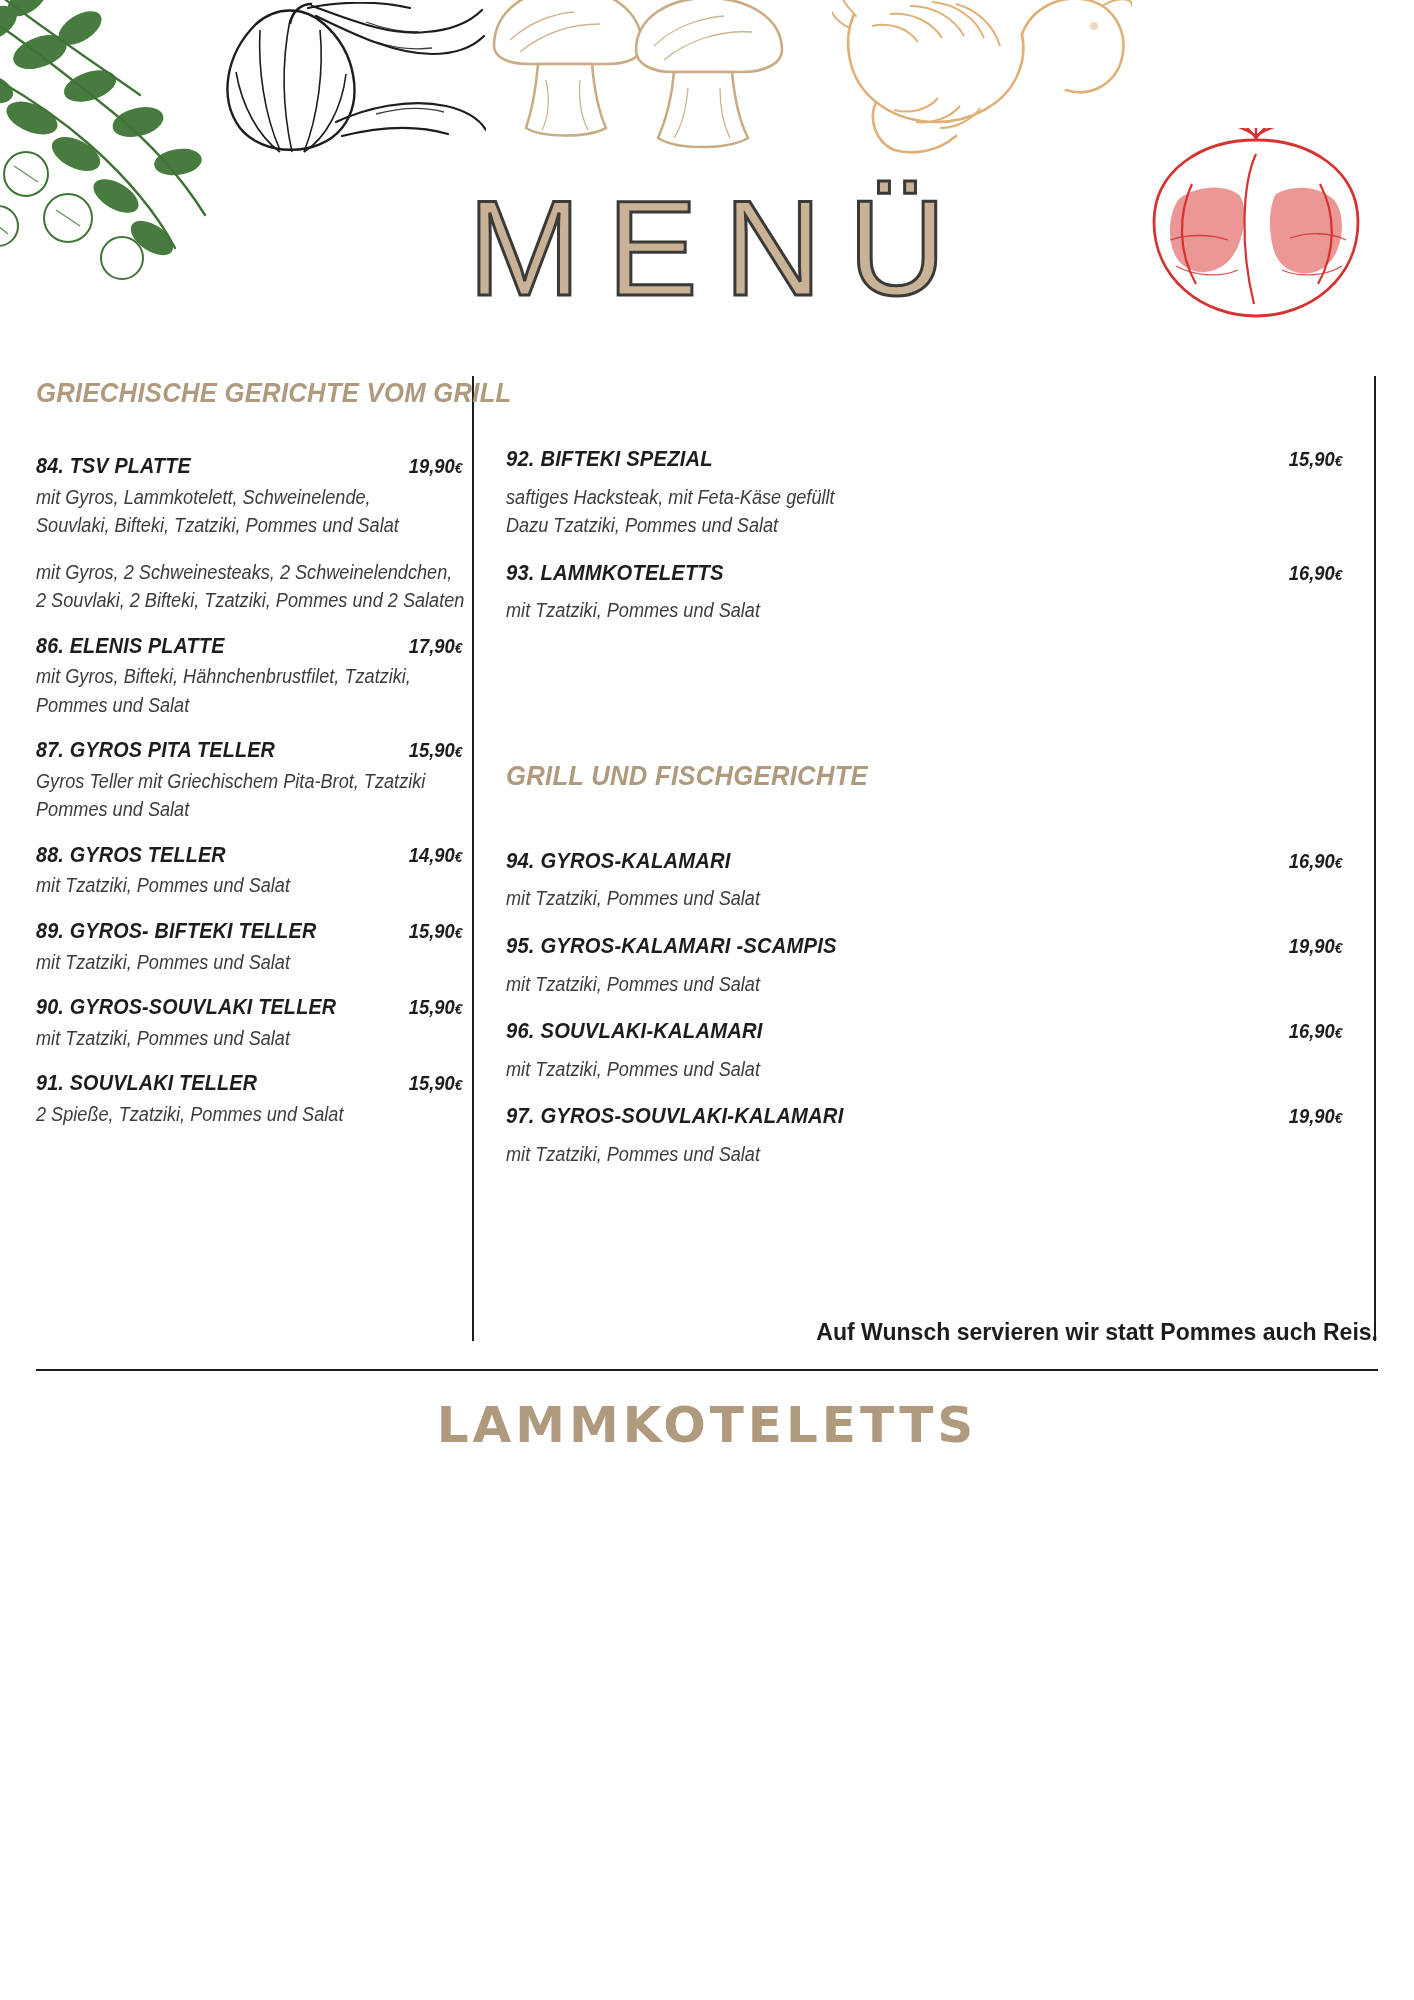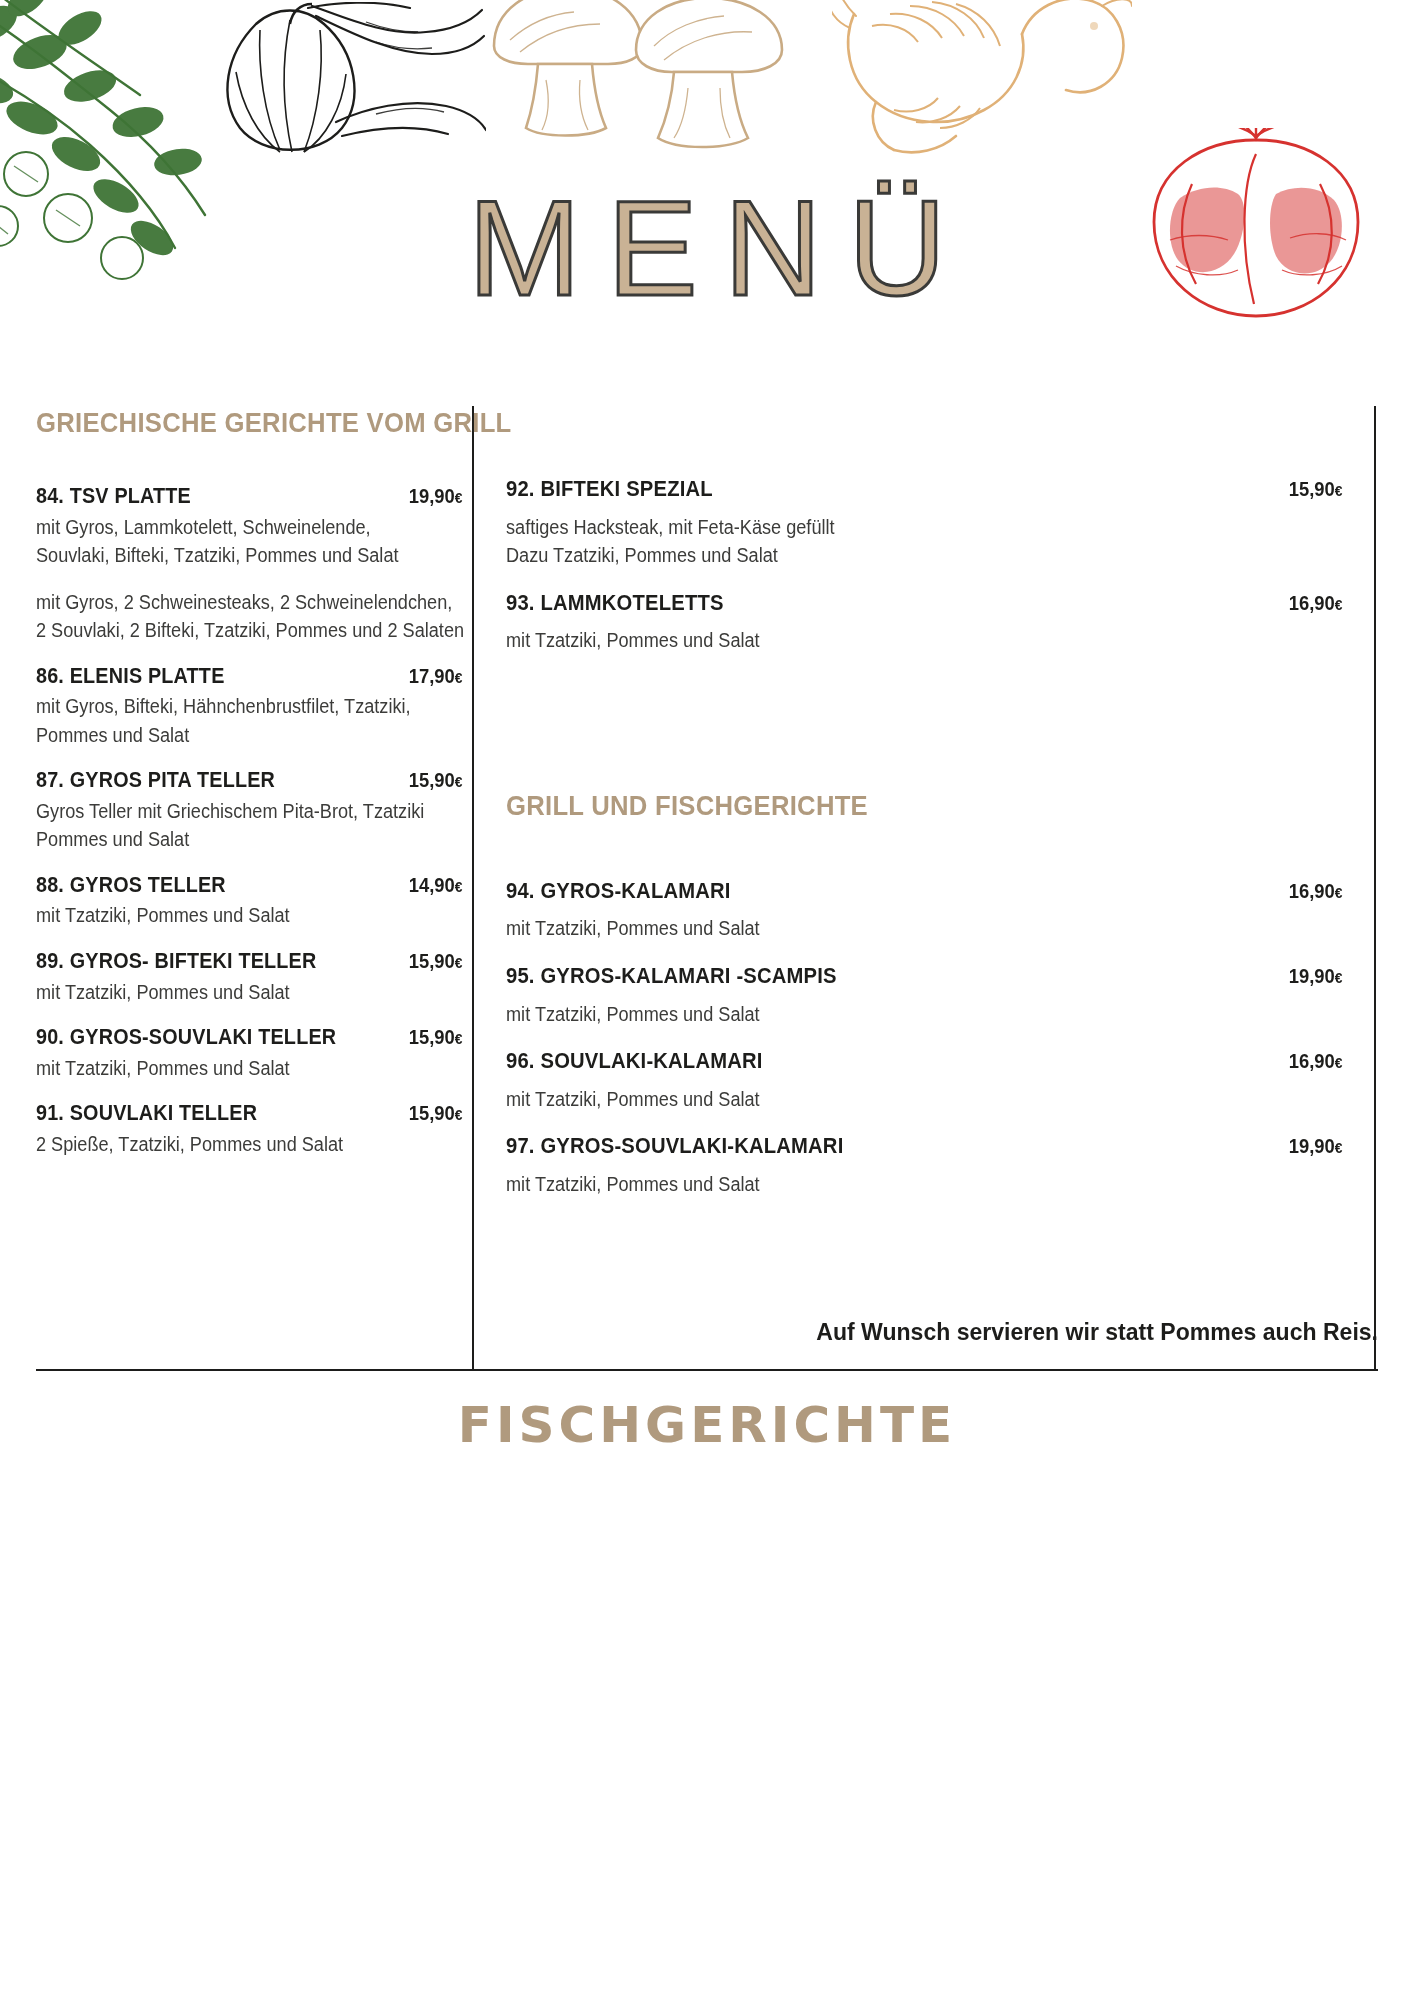--- a/index.html
+++ b/index.html
@@ -33,25 +33,26 @@
     line-height:1;
     color:#c9b295;
     -webkit-text-stroke:3px #3a3a38;
     text-indent:26px;
     margin-top:12px;
   }
 
   
   .menu-body {
     position:absolute;
-    top:406px;
+    top:376px;
     left:36px;
     width:1342px;
     height:965px;
     display:flex;
+    font-style:italic;
   }
   .col {
     position:relative;
   }
   .col-left { width:436px; padding-right:10px; }
   .divider {
     width:2px;
     background:#1d1d1b;
     margin:0 32px 0 0;
     align-self:stretch;
@@ -473,14 +474,14 @@
       </div>
     </div>
 
   </div>
 </div>
 
 <div class="bottom-note">Auf Wunsch servieren wir statt Pommes auch Reis.</div>
 <div class="bottom-rule"></div>
 
 <div class="footer">
-  <div class="footer-line l1">FISCHGERICHTE</div>
+  <div class="footer-line l1">LAMMKOTELETTS</div>
 </div>
 
 </body></html>

